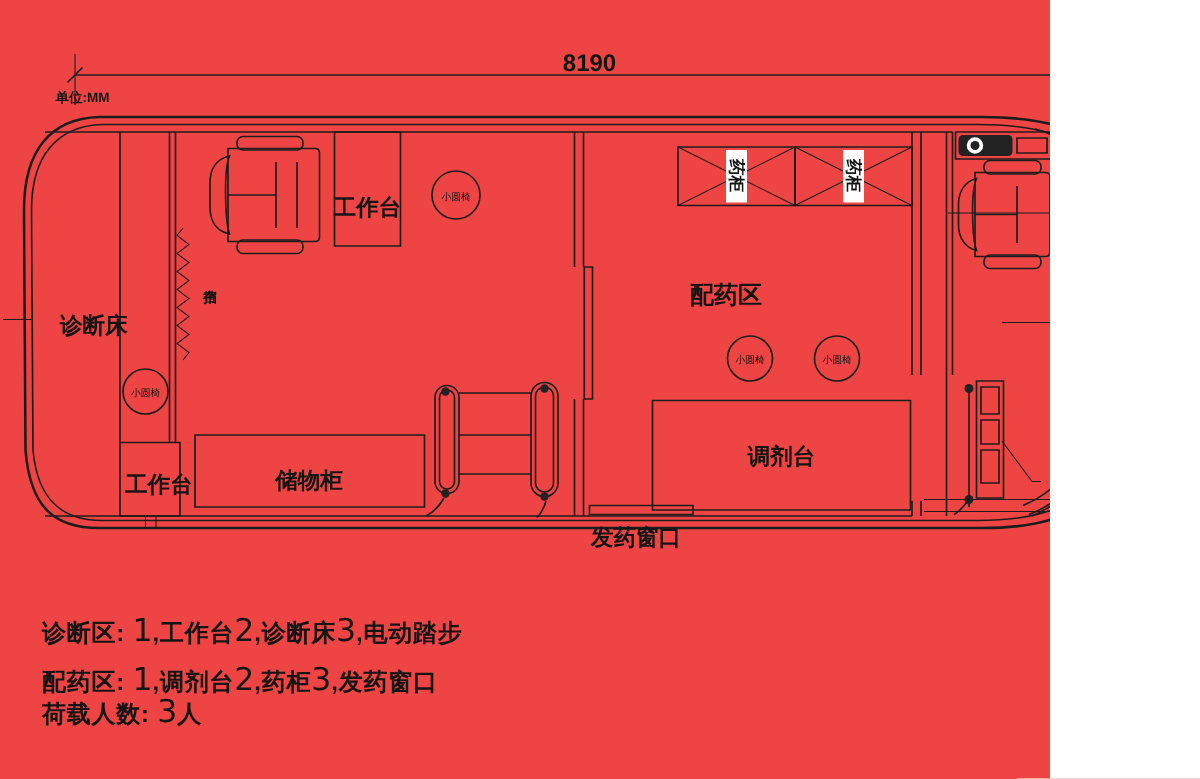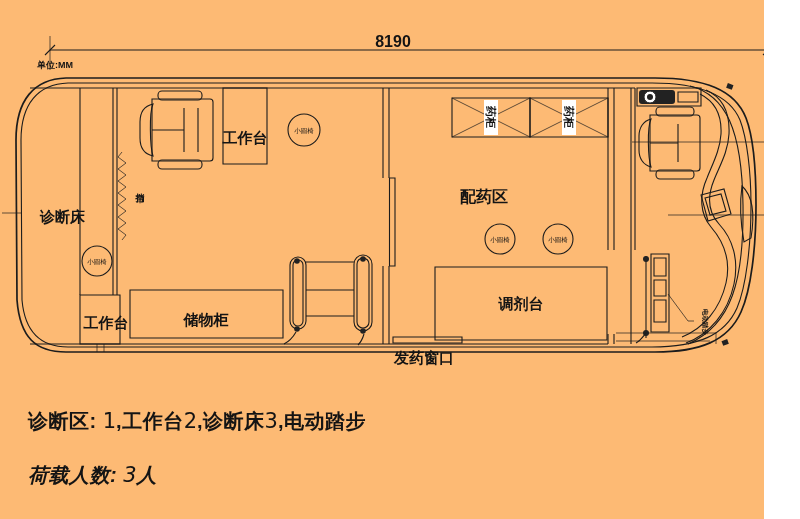--- a/index.html
+++ b/index.html
@@ -1,31 +1,31 @@
 <!DOCTYPE html>
 <html><head>
 <meta charset="utf-8">
 <style>
   html,body{margin:0;padding:0;background:#fff;}
-  .canvas{position:relative;width:764px;height:519px;background:#fdba74;overflow:hidden;
+  .canvas{position:relative;width:700px;height:519px;background:#ef4444;overflow:hidden;
           font-family:"Liberation Sans",sans-serif;}
   svg{position:absolute;left:0;top:0;}
   svg *{vector-effect:non-scaling-stroke;}
   .ln{fill:none;stroke:#1c1c1c;stroke-width:1.1;}
   .thk{fill:none;stroke:#1c1c1c;stroke-width:1.7;}
   .thin{fill:none;stroke:#1c1c1c;stroke-width:0.7;}
   .dark{fill:#222;stroke:none;}
   .wbg{fill:#ffffff;stroke:none;}
   text{fill:#141414;stroke:none;font-family:"Liberation Sans",sans-serif;}
   .lbl{font-weight:700;}
   .vert{writing-mode:vertical-rl;text-orientation:upright;}
   .notes{position:absolute;left:28px;top:404px;width:420px;height:110px;color:#141414;}
   .note{position:absolute;left:0;white-space:nowrap;}
-  .n1{top:4px;}.n2{top:37px;}.n3{top:58px;font-style:italic;}
-  .cn{font-size:20px;font-weight:700;letter-spacing:0.5px;}
+  .n1{top:4px;}.n2{top:37px;}.n3{top:58px;}
+  .cn{font-size:16px;font-weight:700;letter-spacing:0.5px;}
   .num{font-size:21px;font-weight:400;font-family:"DejaVu Sans",sans-serif;}
 </style>
 </head>
 <body>
 
 <div class="canvas">
 
 <svg width="800" height="400" viewBox="0 0 800 400">
 
   <g>
@@ -203,18 +203,21 @@
       <path class="thin" d="M668,294 L688,321 H694"></path>
       <text class="lbl" x="703" y="322" font-size="6.5" text-anchor="middle" transform="rotate(90 703 322)">电动踏步</text>
     </g>
   </g>
 </svg>
 
 <div class="notes">
   <div class="note n1">
     <span class="cn">诊断区: </span><span class="num">1</span><span class="cn">,工作台</span><span class="num">2</span><span class="cn">,诊断床</span><span class="num">3</span><span class="cn">,电动踏步</span>
   </div>
+  <div class="note n2">
+    <span class="cn">配药区: </span><span class="num">1</span><span class="cn">,调剂台</span><span class="num">2</span><span class="cn">,药柜</span><span class="num">3</span><span class="cn">,发药窗口</span>
+  </div>
   <div class="note n3">
     <span class="cn">荷载人数: </span><span class="num">3</span><span class="cn">人</span>
   </div>
 </div>
 
 </div>
 
 </body></html>

